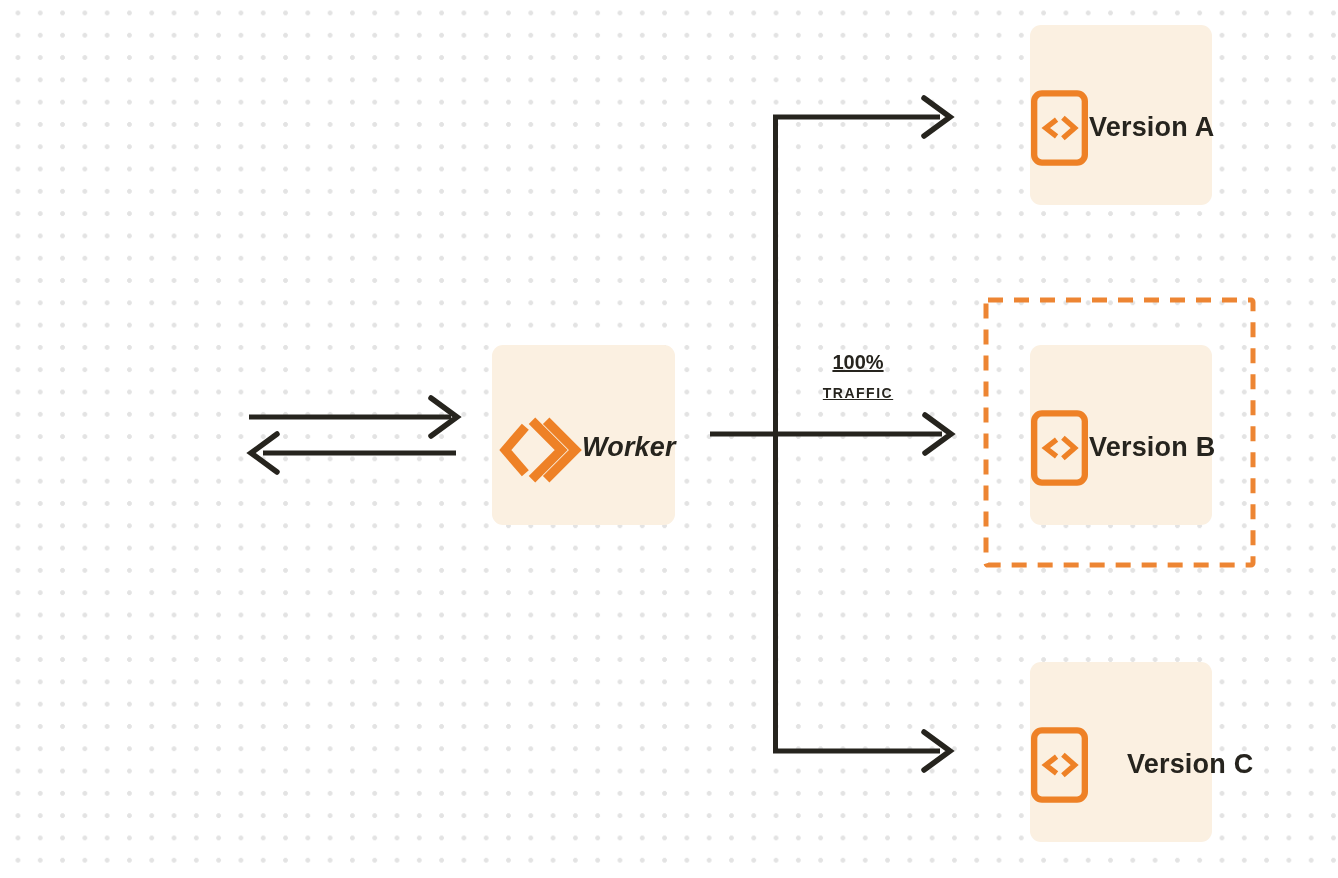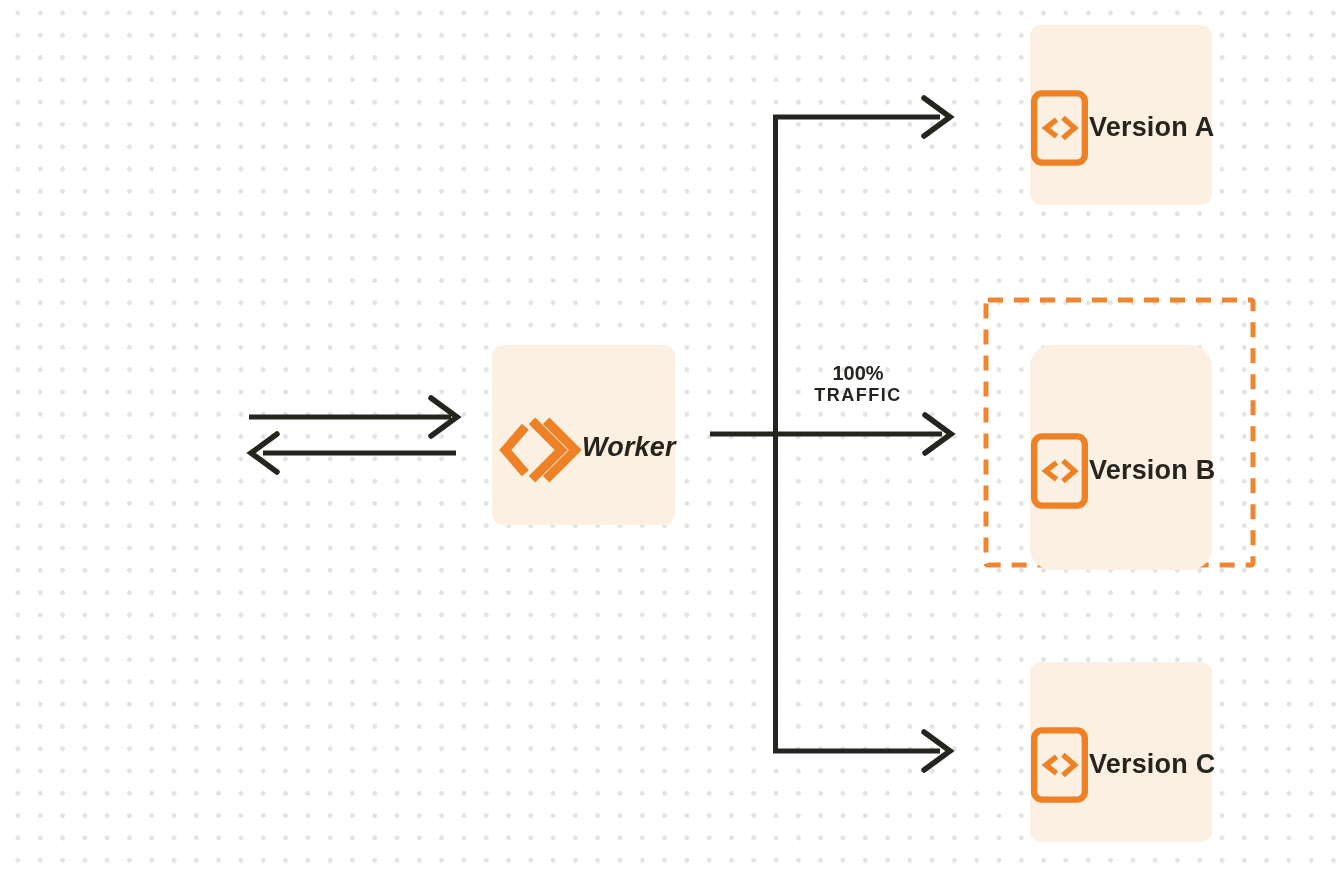--- a/index.html
+++ b/index.html
@@ -45,22 +45,22 @@
     font-weight: 700;
     color: #26241e;
     letter-spacing: 0.2px;
     white-space: nowrap;
   }
   .client-box   { left: 30px;   top: 344px; width: 182px; height: 180px; }
   .worker-box   { left: 492px;  top: 345px; width: 183px; height: 180px; padding-top: 0; }
   .worker-box .icon-wrap  { margin-top: 30px; }
   .worker-box .node-label { margin-top: 24px; font-style: italic; }
   .version-a-box { left: 1030px; top: 25px;  width: 182px; height: 180px; }
-  .version-b-box { left: 1030px; top: 345px; width: 182px; height: 225px; border-radius: 22px; }
-  .version-c-box { left: 1030px; top: 662px; width: 182px; height: 180px; }
+  .version-b-box { left: 1030px; top: 345px; width: 182px; height: 180px; }
+  .version-c-box { left: 1030px; top: 662px; width: 182px; height: 180px; gap: 38px; }
   .version-node .icon-wrap  { margin-top: 26px; }
   .version-node .node-label { margin-top: 25px; }
   .icon-wrap {
     display: flex;
     align-items: center;
     justify-content: center;
   }
   .deployed-label {
     position: absolute;
     left: 1040px;
@@ -71,33 +71,34 @@
     font-size: 26px;
     font-weight: 700;
     color: #ed8533;
     background: #ffffff;
     padding: 0 4px;
     white-space: nowrap;
   }
   .traffic-label {
     position: absolute;
     left: 778px;
-    top: 362px;
+    top: 351px;
     width: 160px;
     text-align: center;
     z-index: 3;
     color: #26241e;
+    text-decoration: underline;
   }
   .traffic-percent {
     font-size: 20px;
     font-weight: 700;
   }
   .traffic-word {
-    margin-top: 0;
-    font-size: 18px;
+    margin-top: 11px;
+    font-size: 14px;
     font-weight: 700;
     letter-spacing: 1.5px;
   }
 </style>
 </head>
 <body>
 
 <div class="canvas">
 
   <svg class="overlay" viewBox="0 0 1338 878">

